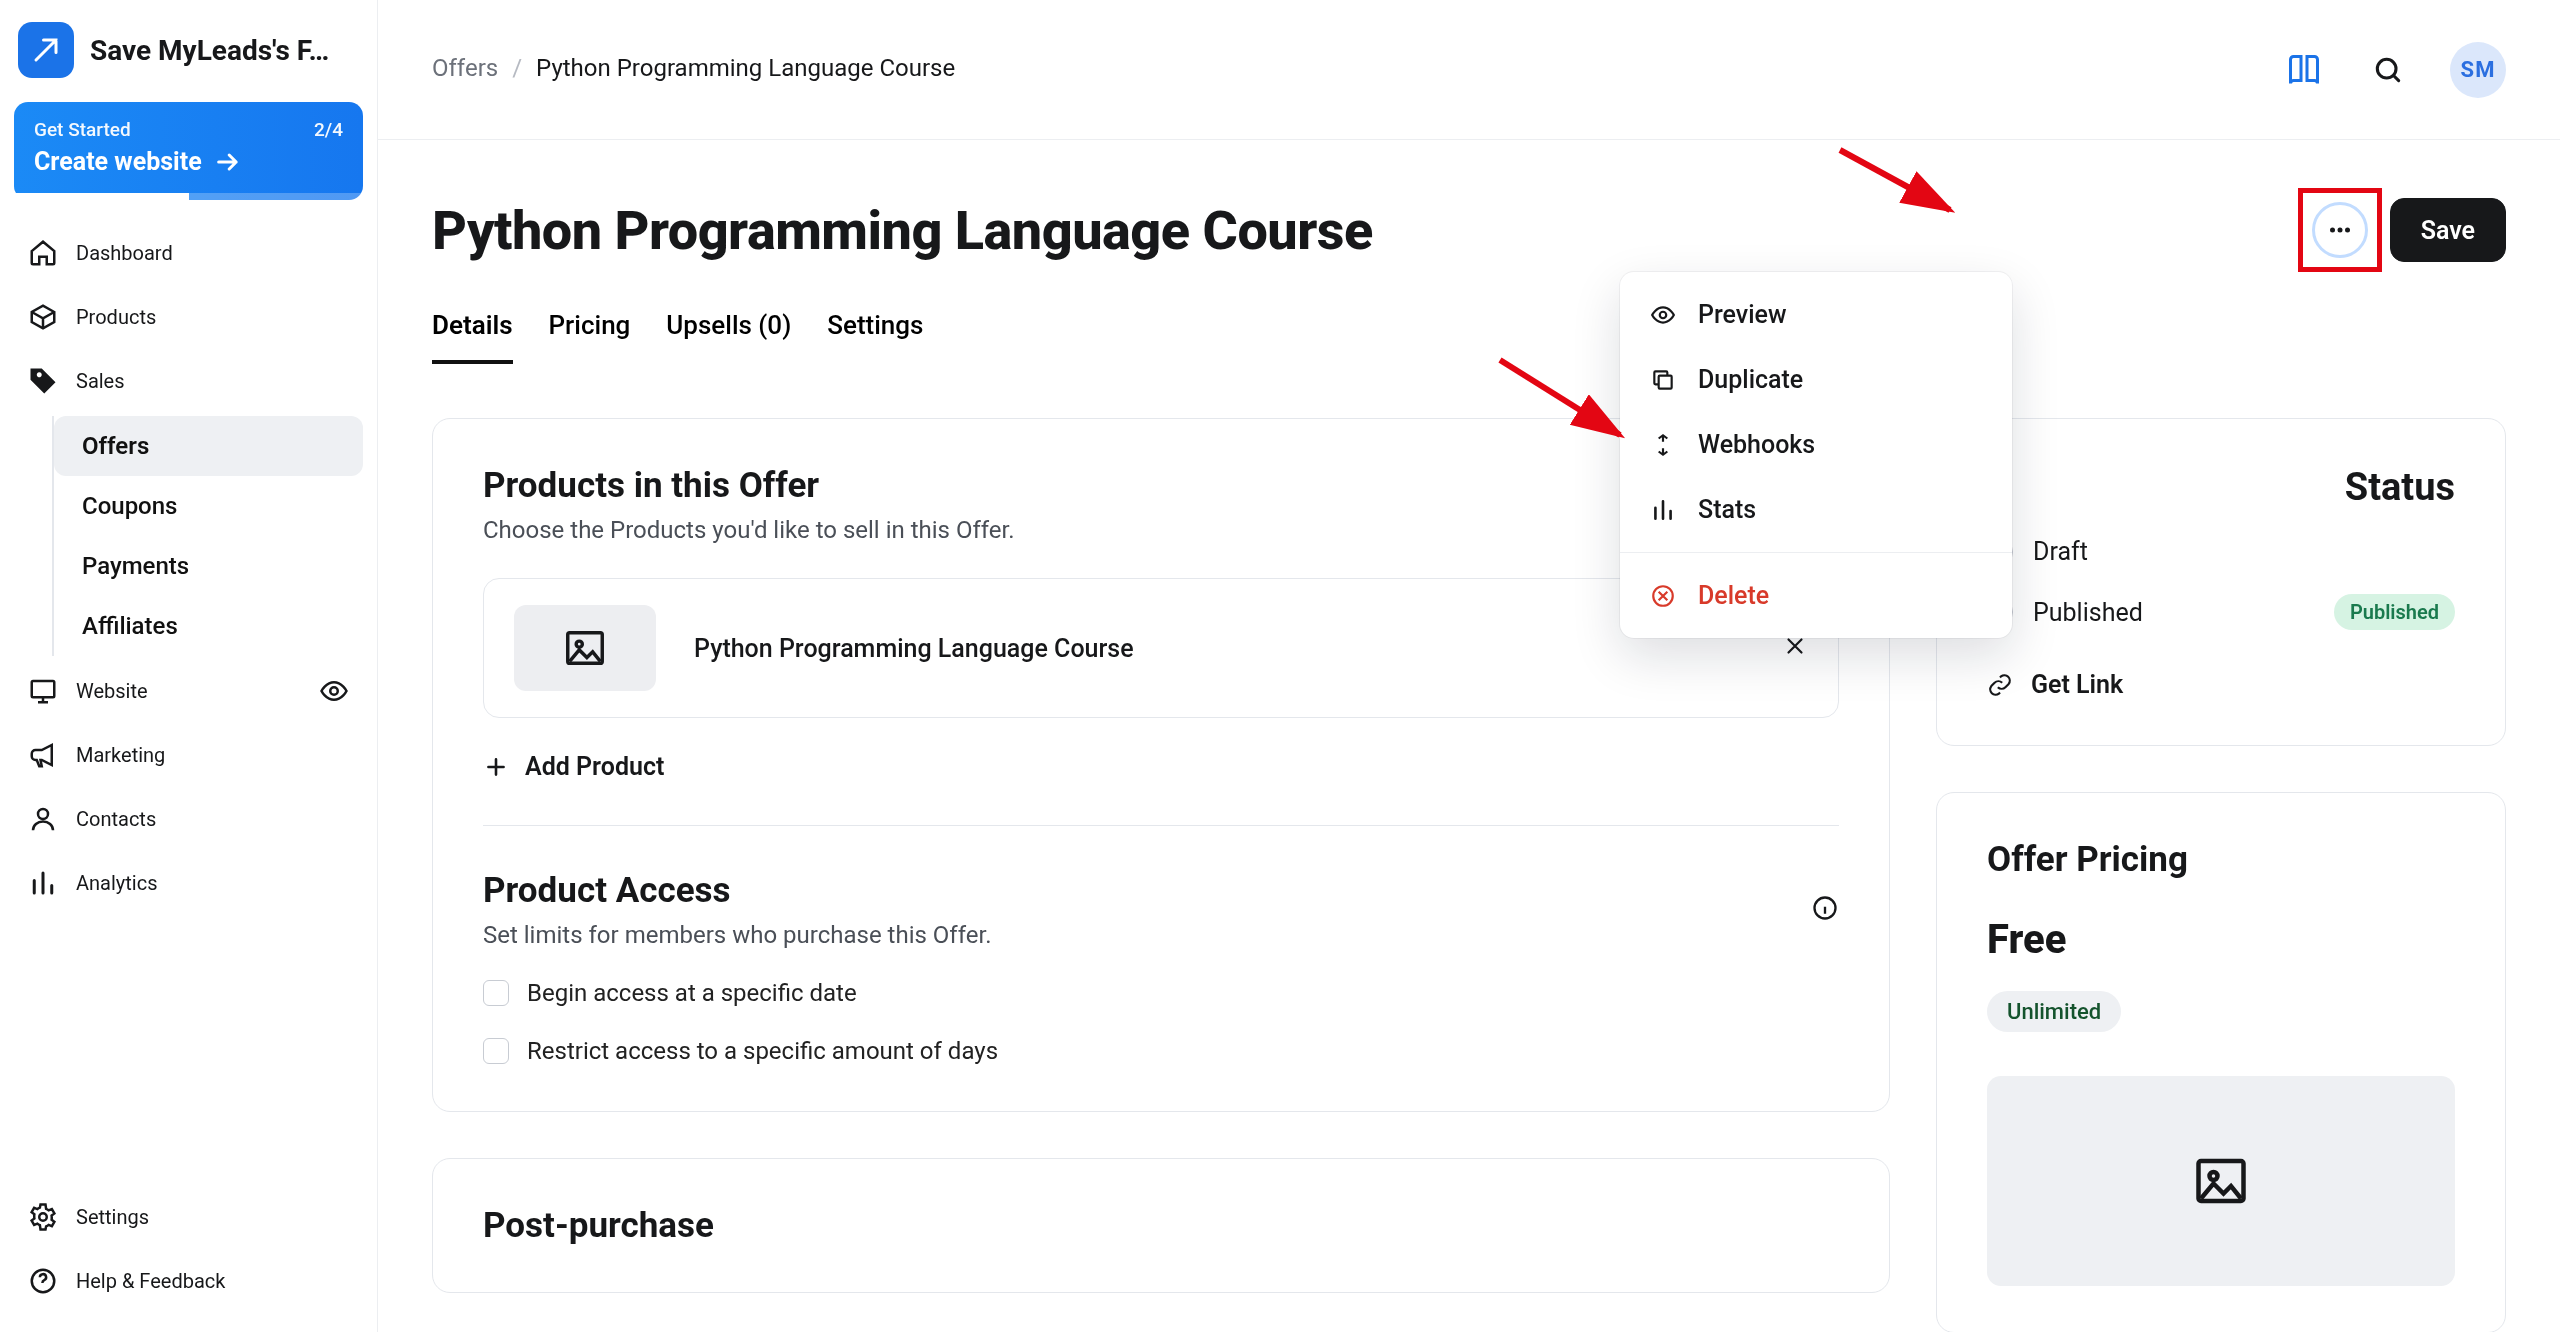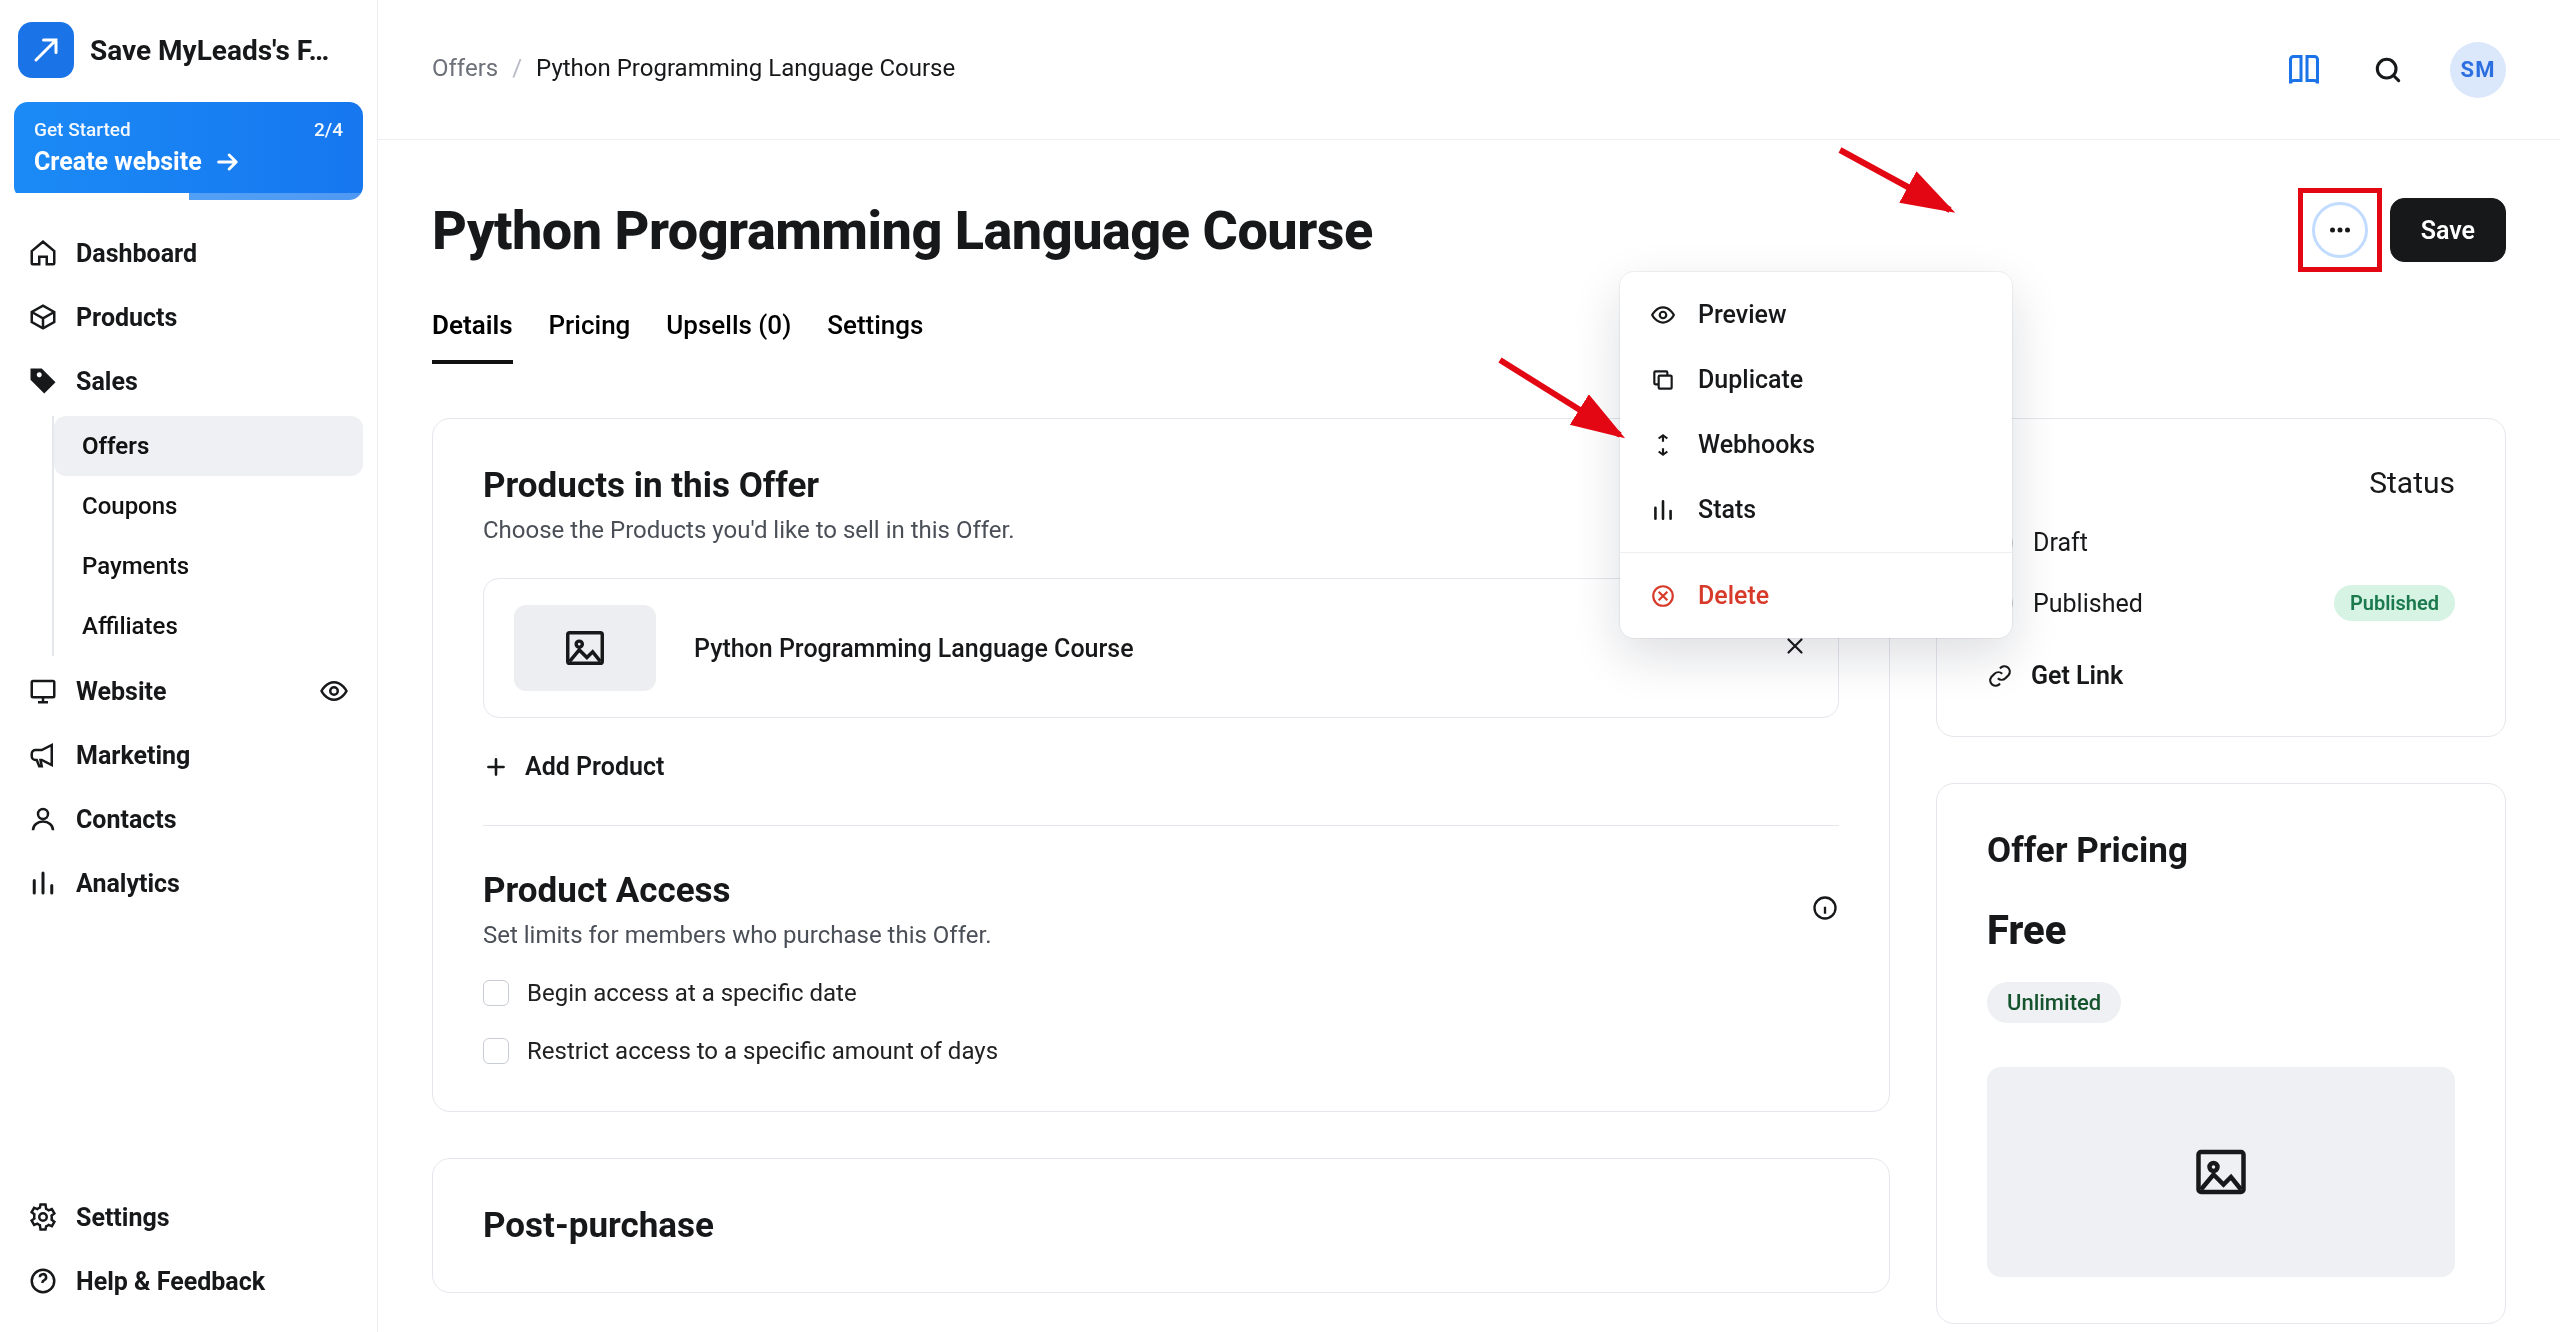--- a/index.html
+++ b/index.html
@@ -12,21 +12,21 @@
 .brand-logo svg { width:30px; height:30px; }
 .brand-title { font-size:28px; font-weight:700; white-space:nowrap; overflow:hidden; text-overflow:ellipsis; max-width:270px; }
 
 .cta-card { background:linear-gradient(90deg,#1b8af6,#1677ef); color:#fff; border-radius:14px; padding:16px 20px 24px; margin:0 0 22px 0; position:relative; }
 .cta-top { display:flex; justify-content:space-between; font-size:19px; font-weight:500; opacity:.95; }
 .cta-main { font-size:25px; font-weight:700; margin-top:6px; display:flex; align-items:center; gap:12px; }
 .cta-progress { position:absolute; left:0; right:0; bottom:0; height:7px; background:rgba(255,255,255,.25); border-radius:0 0 14px 14px; overflow:hidden; }
 .cta-progress-bar { height:100%; background:#fff; width:50%; }
 
 .nav { display:flex; flex-direction:column; gap:2px; }
-.nav-item { display:flex; align-items:center; gap:18px; padding:16px 14px; font-size:25px; font-weight:700; border-radius:12px; cursor:pointer; }
+.nav-item { display:flex; align-items:center; gap:18px; padding:16px 14px; font-size:20px; font-weight:400; border-radius:12px; cursor:pointer; }
 .nav-item svg, .nav-item .icon { width:30px; height:30px; flex:0 0 30px; }
 .nav-item .spacer { flex:1; }
 .subnav { margin:2px 0 2px 38px; border-left:2px solid #e4e7ec; display:flex; flex-direction:column; gap:0; }
 .subnav-item { font-size:24px; font-weight:500; padding:16px 16px 16px 28px; border-radius:12px; cursor:pointer; color:#111; }
 .subnav-item.active { background:#eef0f3; font-weight:600; }
 .nav-bottom { position:absolute; bottom:20px; left:14px; right:14px; display:flex; flex-direction:column; gap:2px; }
 
 
 .topbar { position:absolute; left:378px; right:0; top:0; height:140px; border-bottom:1px solid #eceef1; display:flex; align-items:center; padding:0 54px; }
 .crumbs { font-size:24px; display:flex; gap:14px; align-items:center; margin-top:-4px; }
@@ -66,21 +66,21 @@
 
 .add-row { margin-top:34px; display:flex; align-items:center; gap:16px; font-size:25px; font-weight:600; cursor:pointer; }
 .divider { height:1px; background:#e4e7ec; margin:44px 0; }
 
 .sec-head { display:flex; align-items:center; }
 .info-icon { margin-left:auto; }
 
 .check-row { display:flex; align-items:center; gap:18px; margin-top:30px; font-size:24px; color:#222; }
 .checkbox { width:26px; height:26px; border:1.5px solid #c8ccd3; border-radius:6px; background:#fff; }
 
-.status-panel .status-title { font-size:30px; font-weight:400; }
+.status-panel .status-title { font-size:38px; font-weight:700; }
 .radio-row { display:flex; align-items:center; gap:20px; margin-top:28px; font-size:25px; cursor:pointer; }
 .radio { width:26px; height:26px; border:1.5px solid #c8ccd3; border-radius:50%; background:#fff; display:flex; align-items:center; justify-content:center; }
 .radio.checked::after { content:""; width:14px; height:14px; border-radius:50%; background:#17181a; }
 .pill { margin-left:auto; background:#d6f3e3; color:#1a7a4e; font-size:20px; font-weight:600; padding:6px 16px; border-radius:999px; }
 .link-row { display:flex; align-items:center; gap:18px; font-size:25px; font-weight:600; margin-top:40px; cursor:pointer; }
 
 .price-panel .price-amount { font-size:40px; font-weight:800; margin-top:36px; }
 .chip { display:inline-block; margin-top:28px; background:#eef0f3; color:#14532d; padding:8px 20px; border-radius:999px; font-size:22px; font-weight:500; }
 .img-drop { margin-top:44px; height:210px; background:#eef0f3; border-radius:14px; display:flex; align-items:center; justify-content:center; }
 

